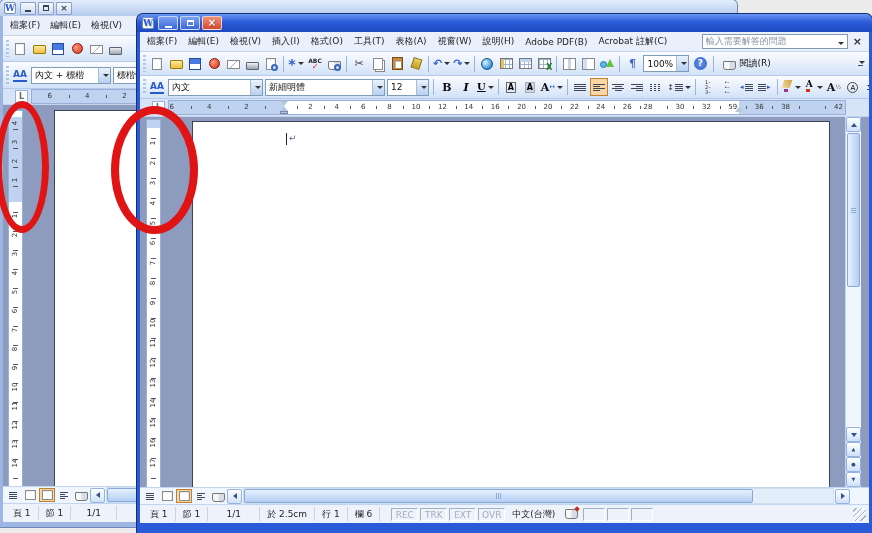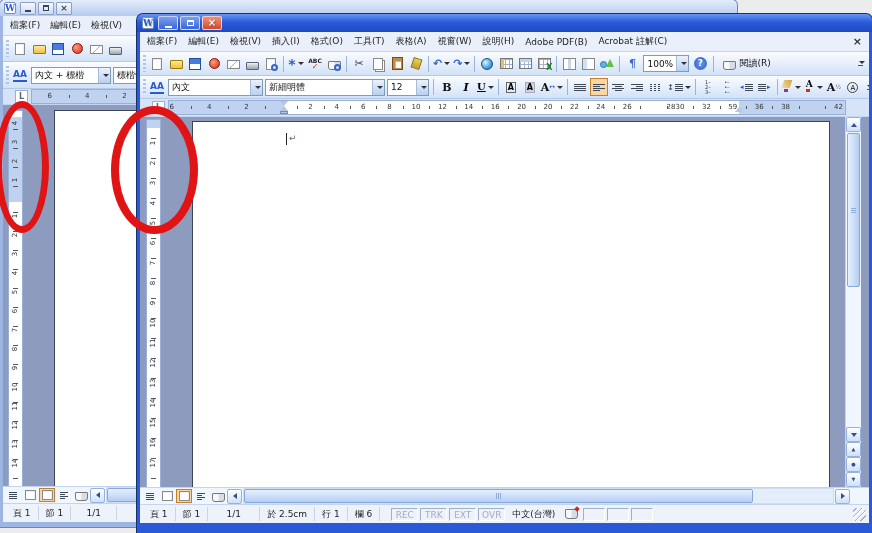--- a/index.html
+++ b/index.html
@@ -400,20 +400,24 @@
           <span class="mitem">插入(I)</span>
           <span class="mitem">格式(O)</span>
           <span class="mitem">工具(T)</span>
           <span class="mitem">表格(A)</span>
           <span class="mitem">視窗(W)</span>
           <span class="mitem">說明(H)</span>
           <span class="mitem">Adobe PDF(B)</span>
           <span class="mitem">Acrobat 註解(C)</span>
         </span>
       <span class="sp"></span>
+      <span class="qbox">
+        <span>輸入需要解答的問題</span>
+        <span class="qdd"><i class="dd"></i></span>
+      </span>
       <span class="mclose">×</span>
     </div>
     <div class="tbar h23">
       <i class="tgrip"></i>
       <span class="strip">
           <span class="tbtn">
             <i class="pg"></i>
           </span>
           <span class="tbtn">
             <i class="fold"></i>
@@ -694,21 +698,21 @@
           <span class="hlab" style="left: 220.6px;">8</span>
           <span class="hlab" style="left: 247px;">10</span>
           <span class="hlab" style="left: 273.4px;">12</span>
           <span class="hlab" style="left: 299.8px;">14</span>
           <span class="hlab" style="left: 326.2px;">16</span>
           <span class="hlab" style="left: 352.6px;">20</span>
           <span class="hlab" style="left: 379px;">20</span>
           <span class="hlab" style="left: 405.4px;">22</span>
           <span class="hlab" style="left: 431.8px;">24</span>
           <span class="hlab" style="left: 458.2px;">26</span>
-          <span class="hlab" style="left: 502px;">28</span>
+          <span class="hlab" style="left: 479px;">28</span>
           <span class="hlab" style="left: 511px;">30</span>
           <span class="hlab" style="left: 537.4px;">32</span>
           <span class="hlab" style="left: 563.8px;">59</span>
           <span class="hlab" style="left: 590.2px;">36</span>
           <span class="hlab" style="left: 616.6px;">38</span>
           <span class="hlab" style="left: 643px; margin-top: 34px;">40</span>
           <span class="hlab" style="left: 669.4px;">42</span>
           <i class="htick" style="left: 128.2px;"></i>
           <i class="htick" style="left: 154.6px;"></i>
           <i class="htick" style="left: 181px;"></i>

